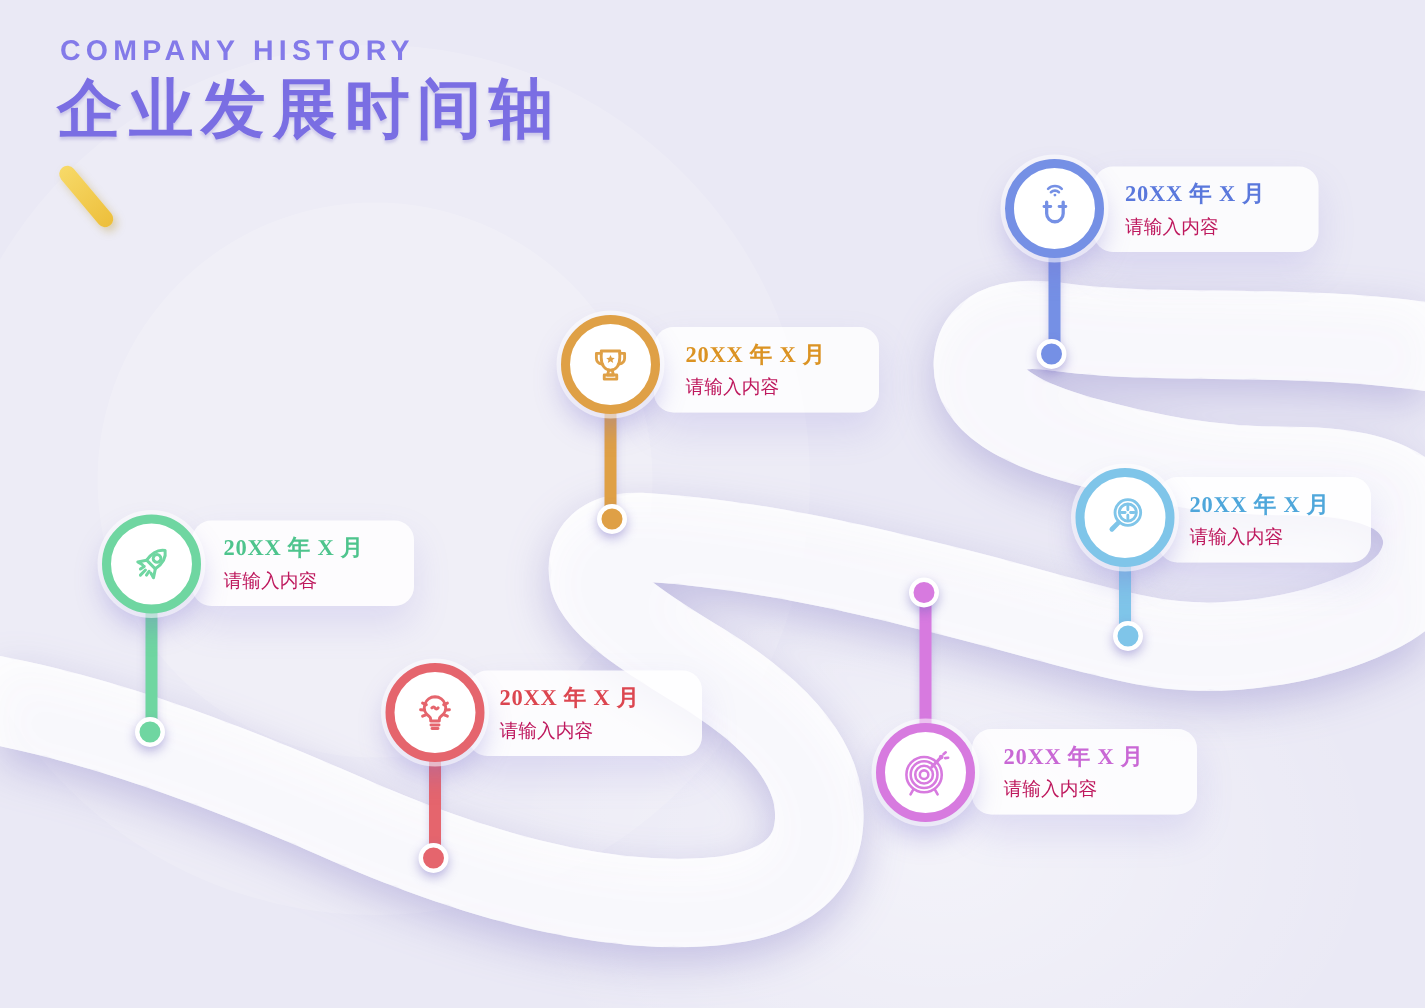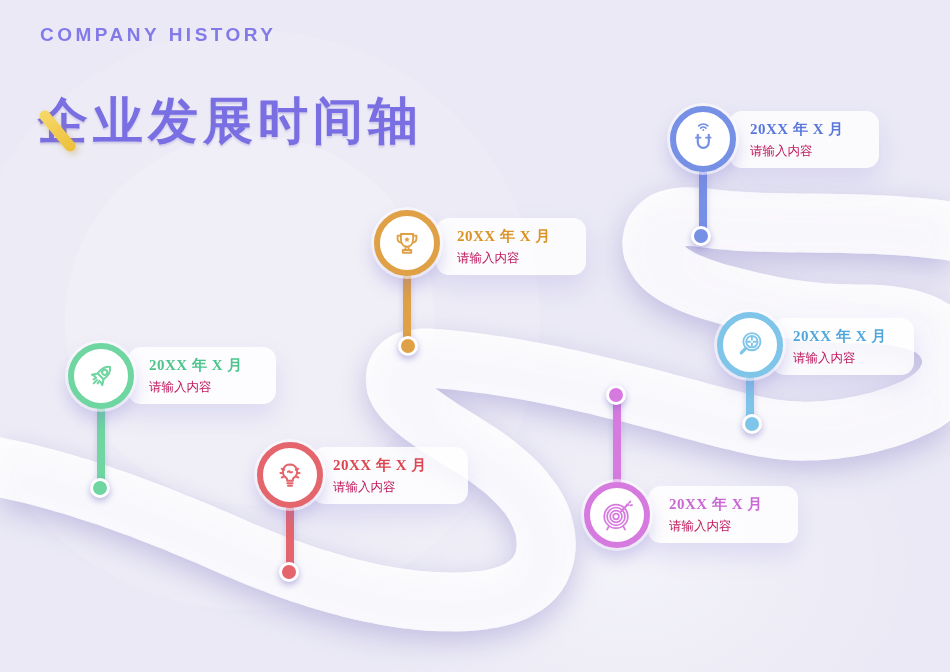--- a/index.html
+++ b/index.html
@@ -13,22 +13,22 @@
   
   .bg-circle{position:absolute;border-radius:50%;pointer-events:none;}
   .bg-c1{left:-40px;top:30px;width:580px;height:580px;background:rgba(255,255,255,.16);}
   .bg-c2{left:65px;top:135px;width:370px;height:370px;background:rgba(255,255,255,.20);}
   .bg-glow{position:absolute;inset:0;pointer-events:none;
     background:radial-gradient(420px 300px at 68% 84%, rgba(255,255,255,.45), rgba(255,255,255,0) 70%);}
 
   
   .eyebrow{position:absolute;left:40px;top:24px;font-size:19px;font-weight:700;
     letter-spacing:3.5px;color:#837AE9;}
-  .big-title{position:absolute;left:38px;top:44px;font-size:50px;font-weight:900;
-    letter-spacing:5px;color:#7A6EE3;text-shadow:0 2px 2px rgba(110,100,195,.25);margin-top:44px;}
+  .big-title{position:absolute;left:38px;top:44px;font-size:43px;font-weight:900;
+    letter-spacing:5px;color:#7A6EE3;text-shadow:0 2px 2px rgba(110,100,195,.25);}
   .accent-stroke{position:absolute;left:52px;top:106px;width:11px;height:50px;border-radius:7px;
     background:linear-gradient(180deg,#F7D968,#EDBF3B);transform:rotate(-40deg);
     box-shadow:0 4px 6px rgba(180,150,40,.35);}
 
   
   .road-svg{position:absolute;left:0;top:0;z-index:1;
     filter:drop-shadow(0 10px 14px rgba(116,105,190,.38));}
 
   
   .stem{position:absolute;width:8px;border-radius:4px;background:currentColor;z-index:2;

